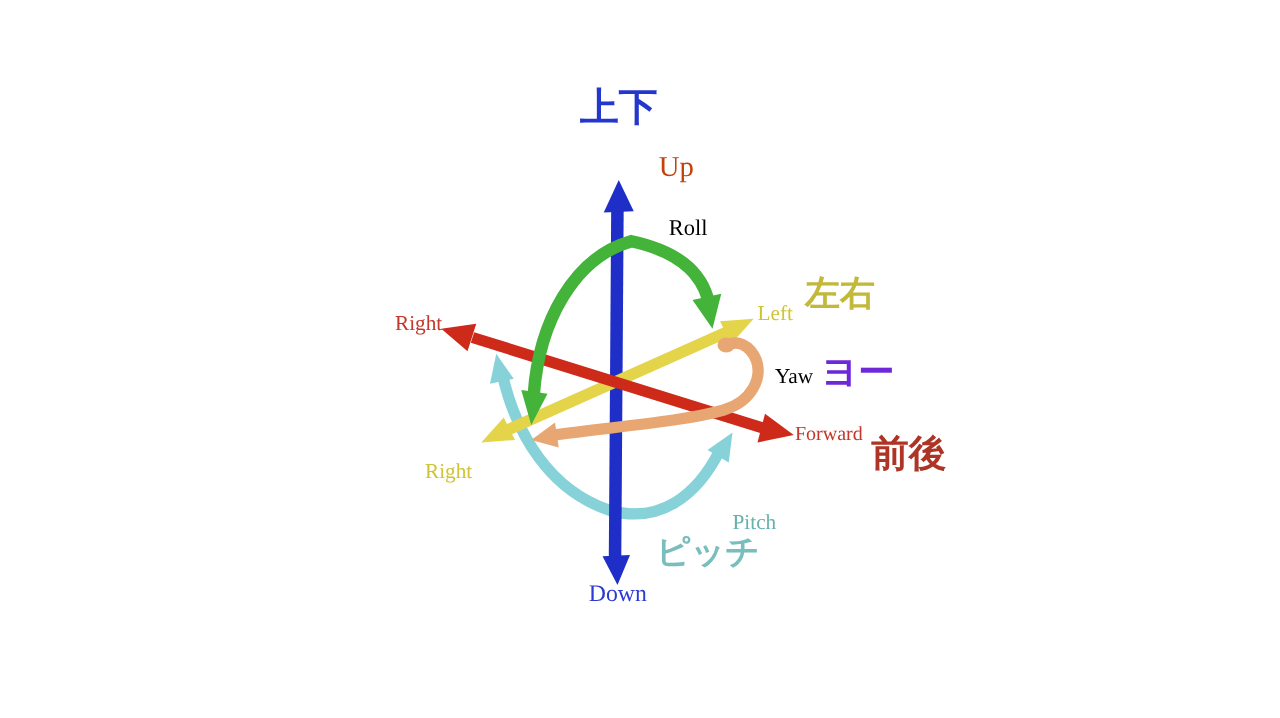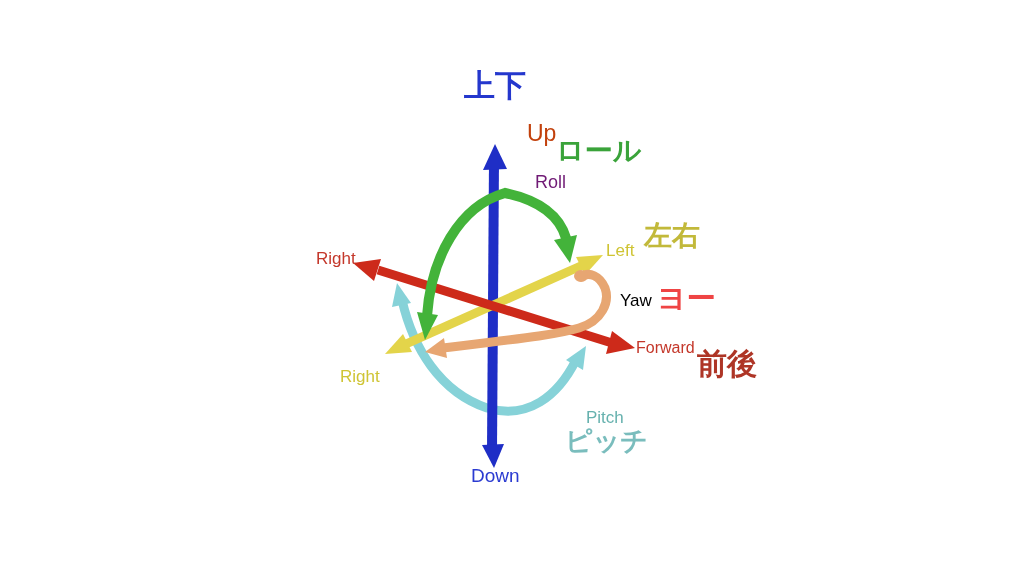--- a/index.html
+++ b/index.html
@@ -1,38 +1,38 @@
 <!DOCTYPE html>
 <html><head>
 <meta charset="utf-8">
 <style>
   html,body { margin:0; padding:0; }
   .stage {
     position:relative; width:944px; height:574px;
     background:#ffffff; overflow:hidden;
-    font-family:Liberation Sans, sans-serif;
+    font-family:Liberation Serif, serif;
   }
   .stage svg { position:absolute; left:0; top:0; }
   .lbl { position:absolute; line-height:1; white-space:nowrap; }
   .jp  { font-weight:bold; }
 
   .lbl-jp-updown    { left:464px; top:70px;  font-size:31px; color:#2437cd; }
   .lbl-up           { left:483px; top:122px; font-size:23px; color:#c2410c;margin-left:44px; }
   .lbl-jp-roll      { left:556px; top:137px; font-size:28px; color:#3aa33a; }
-  .lbl-roll         { left:535px; top:173px; font-size:18px; color:#701a75; }
+  .lbl-roll         { left:535px; top:173px; font-size:18px; color:#000000; }
   .lbl-jp-leftright { left:644px; top:198px; font-size:28px; color:#c2b93a;margin-top:24px; }
   .lbl-left         { left:606px; top:242px; font-size:17px; color:#cfc433;text-align:center; }
   .lbl-yaw          { left:620px; top:292px; font-size:17px; color:#000000; }
-  .lbl-jp-yaw       { left:657px; top:284px; font-size:29px; color:#ef4444; }
+  .lbl-jp-yaw       { left:657px; top:284px; font-size:29px; color:#6d28d9; }
   .lbl-back         { left:316px; top:250px; font-size:17px; color:#c4372a; }
   .lbl-forward      { left:636px; top:340px; font-size:16px; color:#c4372a; }
   .lbl-jp-frontback { left:697px; top:349px; font-size:30px; color:#ae3526; }
   .lbl-right        { left:340px; top:352px; font-size:17px; color:#cfc433;margin-top:16px; }
   .lbl-pitch        { left:586px; top:409px; font-size:17px; color:#66b1ae;text-align:right; }
-  .lbl-jp-pitch     { left:565px; top:428px; font-size:27px; color:#7abdbd; }
+  .lbl-jp-pitch     { left:525px; top:428px; font-size:27px; color:#7abdbd; }
   .lbl-down         { left:471px; top:466px; font-size:19px; color:#2b3bd1; }
 </style>
 </head>
 <body>
 
 <div class="stage">
 
   <svg width="1024" height="574" viewBox="0 0 1024 574">
 
     <path d="M 402,300 C 413,348 440,392 487,408 C 528,420 558,396 576,360" fill="none" stroke-width="9" stroke-linecap="round" stroke="#86d2d8"></path>
@@ -56,21 +56,20 @@
     <path d="M 443,348 C 495,341 548,337 579,328 C 602,321 610,302 605,288 C 600,276 589,271 581,277" fill="none" stroke-width="9" stroke-linecap="round" stroke="#e7a672"></path>
     <polygon points="425,352 447,358 444,338" fill="#e7a672"></polygon>
     <ellipse cx="581" cy="276" rx="7" ry="6" fill="#e7a672"></ellipse>
 
     <path d="M 427,316 C 431,258 459,206 505,193 C 543,201 560,218 566,238" fill="none" stroke-width="10" stroke-linecap="round" stroke="#43b33a"></path>
     <polygon points="425,340 438,315 417,312" fill="#43b33a"></polygon>
     <polygon points="570,263 577,235 554,240" fill="#43b33a"></polygon>
   </svg>
 
   <div class="lbl jp lbl-jp-updown">上下</div>
-  <div class="lbl jp lbl-jp-roll">ロール</div>
   <div class="lbl jp lbl-jp-leftright">左右</div>
   <div class="lbl jp lbl-jp-yaw">ヨー</div>
   <div class="lbl jp lbl-jp-frontback">前後</div>
   <div class="lbl jp lbl-jp-pitch">ピッチ</div>
 
   <div class="lbl lbl-up">Up</div>
   <div class="lbl lbl-down">Down</div>
   <div class="lbl lbl-back">Right</div>
   <div class="lbl lbl-forward">Forward</div>
   <div class="lbl lbl-left">Left</div>

